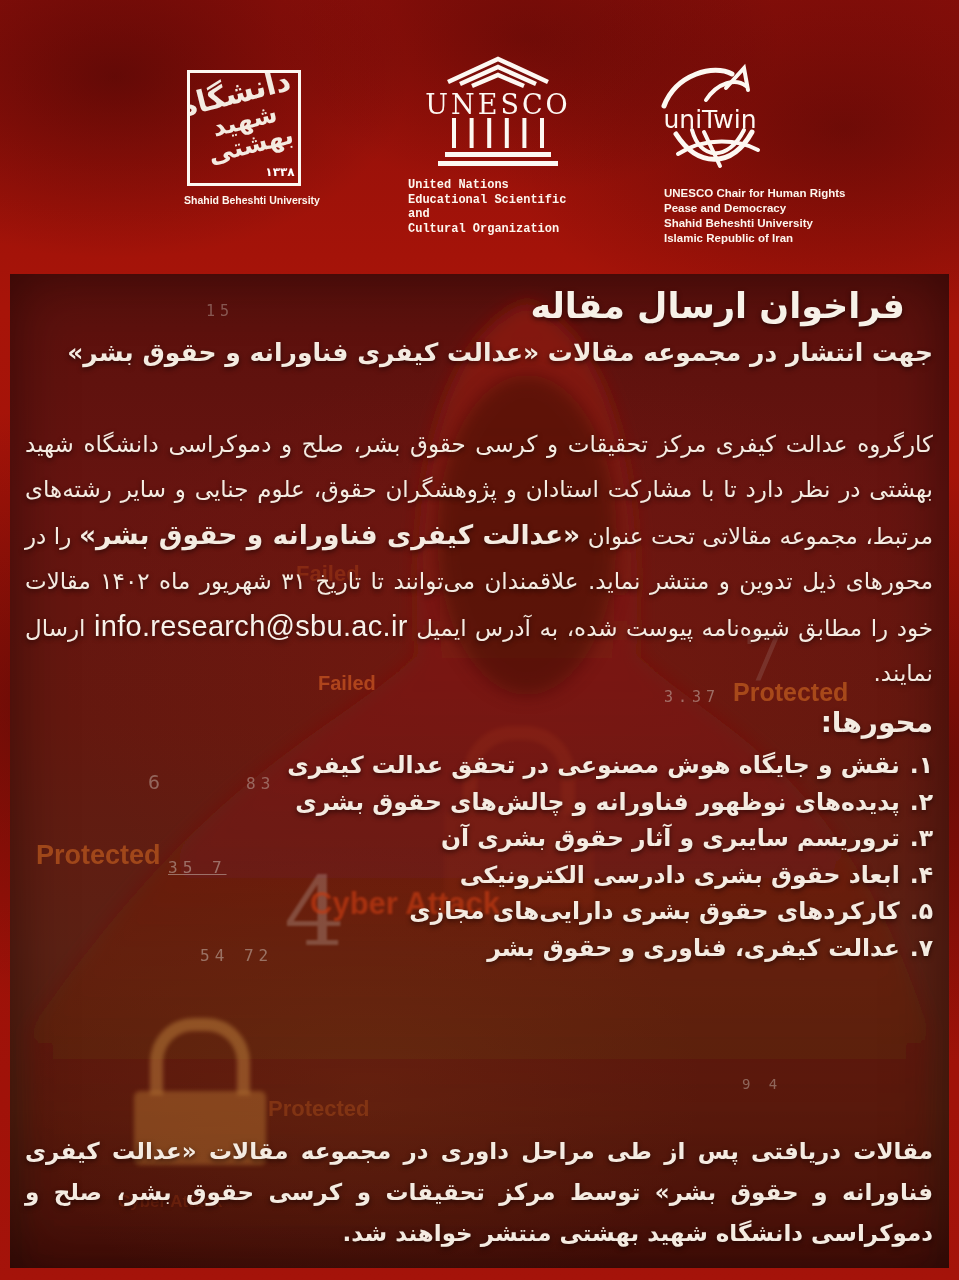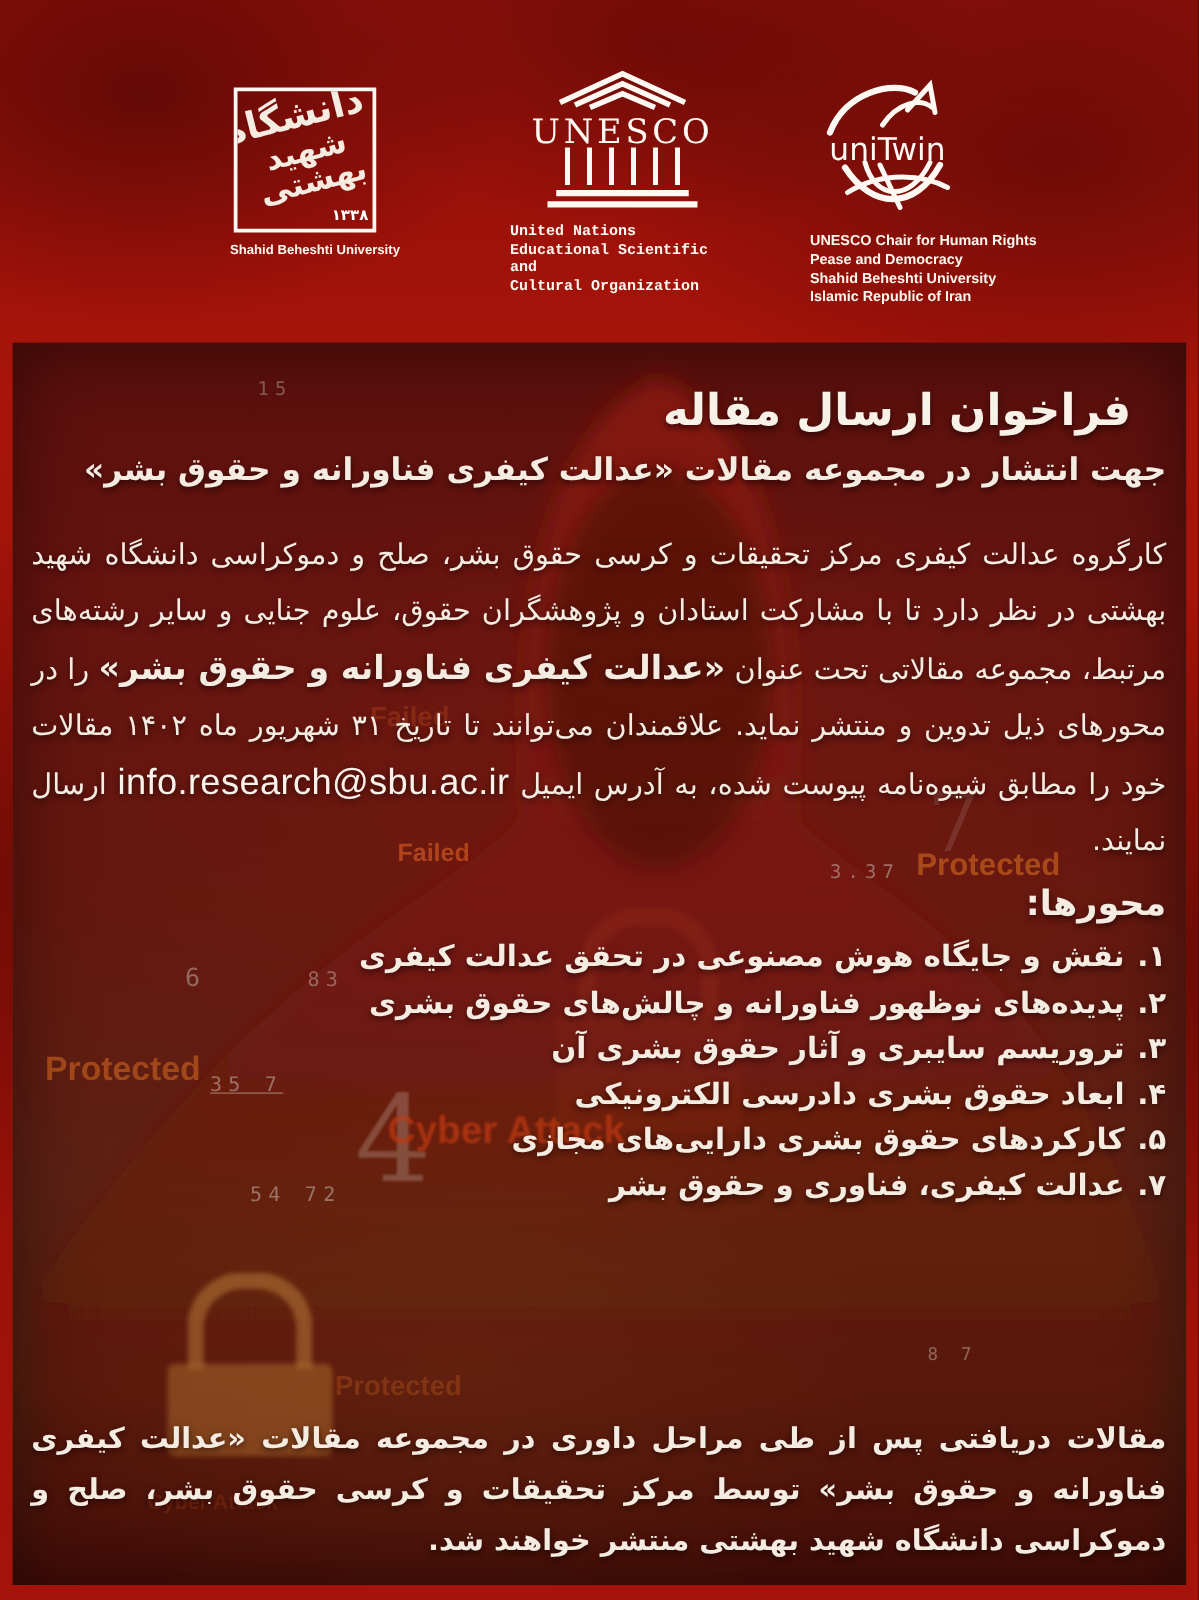--- a/index.html
+++ b/index.html
@@ -27,24 +27,24 @@
   
   .logo-sbu{position:absolute;left:184px;top:70px;width:120px;text-align:center;color:#fff;}
   .sbu-box{width:108px;height:110px;border:3px solid #fdf8f2;margin:0 auto;position:relative;overflow:hidden;}
   .sbu-cal{position:absolute;left:0;top:4px;width:100%;transform:rotate(-14deg);line-height:1.02;font-weight:bold;}
   .sbu-cal .l1{font-size:30px;} .sbu-cal .l2{font-size:25px;} .sbu-cal .l3{font-size:25px;}
   .sbu-year{position:absolute;left:0;bottom:4px;width:100%;font-size:12px;font-weight:bold;letter-spacing:1px;padding-left:36px;}
   .logo-caption{margin-top:8px;font-family:"Liberation Sans",sans-serif;font-weight:bold;font-size:10.5px;color:#fdf6ee;white-space:nowrap;}
   .logo-unesco{position:absolute;left:408px;top:54px;width:180px;text-align:center;color:#fff;}
   .unesco-caption{margin-top:2px;font-family:Liberation Mono, monospace;font-weight:bold;font-size:12px;line-height:14.5px;color:#fdf6ee;text-align:left;}
   .logo-unitwin{position:absolute;left:648px;top:62px;width:220px;color:#fff;}
-  .unitwin-caption{margin-top:2px;font-family:"Liberation Sans",sans-serif;font-weight:bold;font-size:11.5px;line-height:15px;color:#fdf6ee;text-align:left;}
+  .unitwin-caption{margin-left:16px;margin-top:2px;font-family:"Liberation Sans",sans-serif;font-weight:bold;font-size:11.5px;line-height:15px;color:#fdf6ee;text-align:left;}
   
   .fa{direction:rtl;color:#f4ebe1;text-shadow:0 2px 5px rgba(20,0,0,.65);}
-  .hdr{position:absolute;left:25px;right:26px;top:286px;text-align:right;margin-top:23px;}
+  .hdr{position:absolute;left:25px;right:26px;top:286px;text-align:right;}
   .title{font-size:35px;font-weight:bold;margin:0 28px 0 0;color:#f7f1e8;}
   .subtitle{font-size:25px;font-weight:bold;margin-top:12px;}
   .intro{position:absolute;left:25px;right:26px;top:399px;font-size:23px;line-height:45px;text-align:justify;text-align-last:right;}
   .hl{font-weight:bold;font-size:26.5px;}
   .email{direction:ltr;unicode-bidi:embed;font-family:"Liberation Sans",sans-serif;font-size:29px;font-weight:normal;letter-spacing:.3px;color:#f8f2ea;}
   .axes{position:absolute;left:25px;right:26px;top:706px;}
   .axes-heading{font-size:28px;font-weight:bold;margin:0;}
   .axes-list{list-style:none;margin:8px 0 0 0;padding:0;font-size:23.5px;font-weight:bold;line-height:36.5px;}
   .axes-list .num{margin-left:10px;}
   .closing{position:absolute;left:25px;right:26px;top:1108px;font-size:23px;font-weight:bold;line-height:41px;text-align:justify;text-align-last:right;}
@@ -104,21 +104,21 @@
   <span class="bgw w-failed1">Failed</span>
   <span class="bgw w-n337 num-f">3.37</span>
   <span class="bgw w-prot1">Protected</span>
   <span class="bgw w-n6 num-f">6</span>
   <span class="bgw w-n83 num-f">83</span>
   <span class="bgw w-prot2">Protected</span>
   <span class="bgw w-n357 num-f">35 7</span>
   <span class="bgw w-n4">4</span>
   <span class="bgw w-cyber1">Cyber Attack</span>
   <span class="bgw w-n5472 num-f">54 72</span>
-  <span class="bgw w-n84 num-f">8 7</span>
+  <span class="bgw w-n84 num-f">9 4</span>
   <span class="bgw w-prot3">Protected</span>
   <span class="bgw w-cyber2">Cyber Attack</span>
 
   <div class="padlock pl-faint">
     <div class="shackle"></div>
       <div class="lock-body"></div>
   </div>
   <div class="padlock pl-big">
     <div class="shackle"></div>
       <div class="lock-body"></div>

